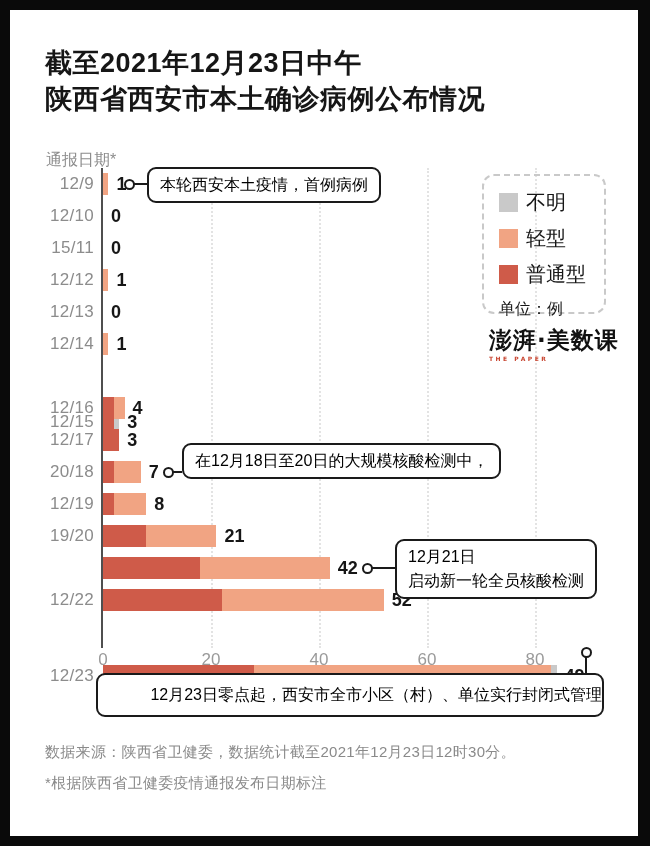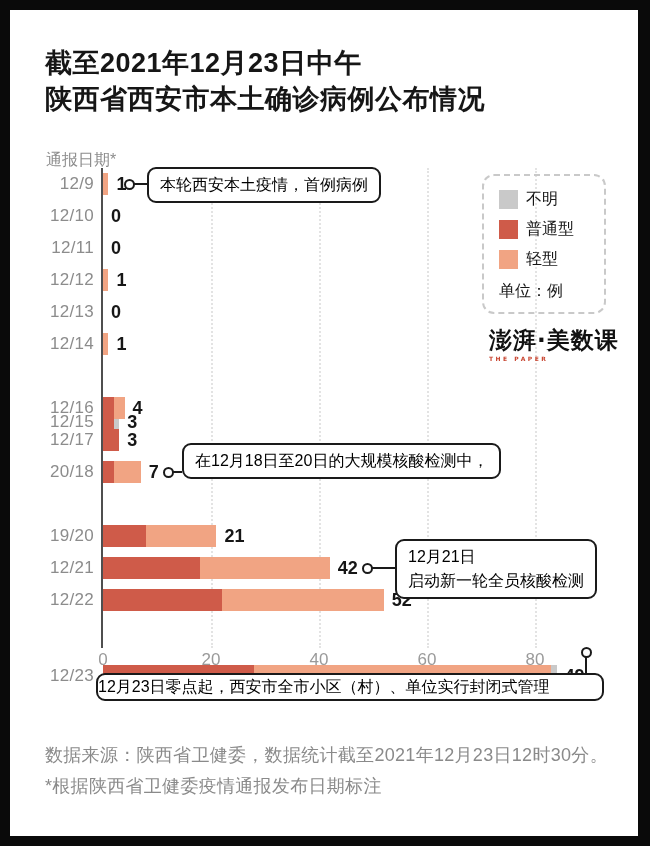--- a/index.html
+++ b/index.html
@@ -46,50 +46,50 @@
     position:absolute;top:640px;transform:translateX(-50%);
     font-size:17px;color:#9a9a9a;
   }
   .legend{
     position:absolute;left:472px;top:164px;width:124px;height:140px;
     border:2px dashed #c9c9c9;border-radius:12px;box-sizing:border-box;
     padding:13px 0 0 15px;
   }
   .leg-item{display:flex;align-items:center;margin-bottom:9px;}
   .swatch{width:19px;height:19px;margin-right:8px;flex:0 0 auto;}
-  .leg-label{font-size:16px;color:#161616;}
+  .leg-label{font-size:20px;color:#161616;}
   .unit{font-size:16px;color:#161616;margin-top:11px;}
   .logo{
     position:absolute;left:479px;top:315px;width:140px;
     font-size:23px;font-weight:900;color:#111;letter-spacing:1px;
     font-family:"DejaVu Sans","Liberation Sans",sans-serif;
   }
   .logo-sub{
     display:block;font-size:6px;font-weight:700;color:#c8442f;
     letter-spacing:2.5px;margin-top:-1px;
   }
   .callout{
     position:absolute;background:#fff;border:2px solid #1a1a1a;border-radius:9px;
     font-size:16px;color:#000000;padding:4px 11px;line-height:1.5;white-space:nowrap;
   }
   .c1{left:137px;top:157px;}
   .c2{left:172px;top:433px;}
   .c3{left:385px;top:529px;}
-  .c4{left:86px;top:663px;width:504px;text-align:left;padding:0 0;}
+  .c4{left:86px;top:663px;width:504px;text-align:right;padding:8px 0;}
   .dot{
     position:absolute;width:7px;height:7px;border:2px solid #1a1a1a;border-radius:50%;
     background:#fff;
   }
   .conn{position:absolute;background:#1a1a1a;}
   .d1{left:114px;top:169px;} .l1{left:123px;top:173px;width:14px;height:2px;}
   .d2{left:153px;top:457px;} .l2{left:162px;top:461px;width:10px;height:2px;}
   .d3{left:352px;top:553px;} .l3{left:361px;top:557px;width:24px;height:2px;}
   .d4{left:571px;top:637px;} .l4{left:575px;top:646px;width:2px;height:17px;}
   .footer{
-    position:absolute;left:35px;font-size:18px;color:#8a8a8a;letter-spacing:0.3px;
+    position:absolute;left:35px;font-size:15px;color:#8a8a8a;letter-spacing:0.3px;
   }
   .f1{top:733px;} .f2{top:764px;}
 </style>
 </head>
 <body>
 
 <div class="page">
 
   <div class="title">
     <div>截至2021年12月23日中午</div>
@@ -115,21 +115,21 @@
           <div class="seg" style="width: 5.4px; background: rgb(241, 164, 131);"></div>
         </div>
         <div class="val" style="left: 106.4px;">1</div>
       </div>
       <div class="row" style="top: 190px;">
         <div class="date">12/10</div>
         <div class="bar"></div>
         <div class="val" style="left: 101px;">0</div>
       </div>
       <div class="row" style="top: 222px;">
-        <div class="date">12/11</div>
+        <div class="date">15/11</div>
         <div class="bar"></div>
         <div class="val" style="left: 101px;">0</div>
       </div>
       <div class="row" style="top: 254px;">
         <div class="date">12/12</div>
         <div class="bar">
           <div class="seg" style="width: 5.4px; background: rgb(241, 164, 131);"></div>
         </div>
         <div class="val" style="left: 106.4px;">1</div>
       </div>
@@ -169,30 +169,37 @@
         <div class="val" style="left: 117.2px;">3</div>
       </div>
       <div class="row" style="top: 446px;">
         <div class="date">20/18</div>
         <div class="bar">
           <div class="seg" style="width: 10.8px; background: rgb(207, 91, 73);"></div>
           <div class="seg" style="width: 27px; background: rgb(241, 164, 131);"></div>
         </div>
         <div class="val" style="left: 138.8px;">7</div>
       </div>
+      <div class="row" style="top: 478px;">
+        <div class="date">12/19</div>
+        <div class="bar">
+          <div class="seg" style="width: 10.8px; background: rgb(207, 91, 73);"></div>
+          <div class="seg" style="width: 32.4px; background: rgb(241, 164, 131);"></div>
+        </div>
+        <div class="val" style="left: 144.2px;">8</div>
+      </div>
       <div class="row" style="top: 510px;">
         <div class="date">19/20</div>
         <div class="bar">
           <div class="seg" style="width: 43.2px; background: rgb(207, 91, 73);"></div>
           <div class="seg" style="width: 70.2px; background: rgb(241, 164, 131);"></div>
         </div>
         <div class="val" style="left: 214.4px;">21</div>
       </div>
       <div class="row" style="top: 542px;">
-        <div class="date">12/21</div>
         <div class="bar">
           <div class="seg" style="width: 97.2px; background: rgb(207, 91, 73);"></div>
           <div class="seg" style="width: 129.6px; background: rgb(241, 164, 131);"></div>
         </div>
         <div class="val" style="left: 327.8px;">42</div>
       </div>
       <div class="row" style="top: 574px;">
         <div class="date">12/22</div>
         <div class="bar">
           <div class="seg" style="width: 118.8px; background: rgb(207, 91, 73);"></div>
@@ -210,26 +217,26 @@
         <div class="val" style="left: 554.6px;">49</div>
       </div>
     </div>
 
   <div class="legend">
     <div class="leg-item">
       <span class="swatch" style="background: rgb(201, 201, 201);"></span>
       <span class="leg-label">不明</span>
     </div>
     <div class="leg-item">
+      <span class="swatch" style="background: rgb(241, 164, 131);"></span>
+      <span class="leg-label">轻型</span>
+    </div>
+    <div class="leg-item">
       <span class="swatch" style="background: rgb(207, 91, 73);"></span>
       <span class="leg-label">普通型</span>
-    </div>
-    <div class="leg-item">
-      <span class="swatch" style="background: rgb(241, 164, 131);"></span>
-      <span class="leg-label">轻型</span>
     </div>
     <div class="unit">单位：例</div>
   </div>
 
   <div class="logo">
     <span>澎湃·美数课</span>
     <span class="logo-sub">THE PAPER</span>
   </div>
 
   <div class="callout c1">

